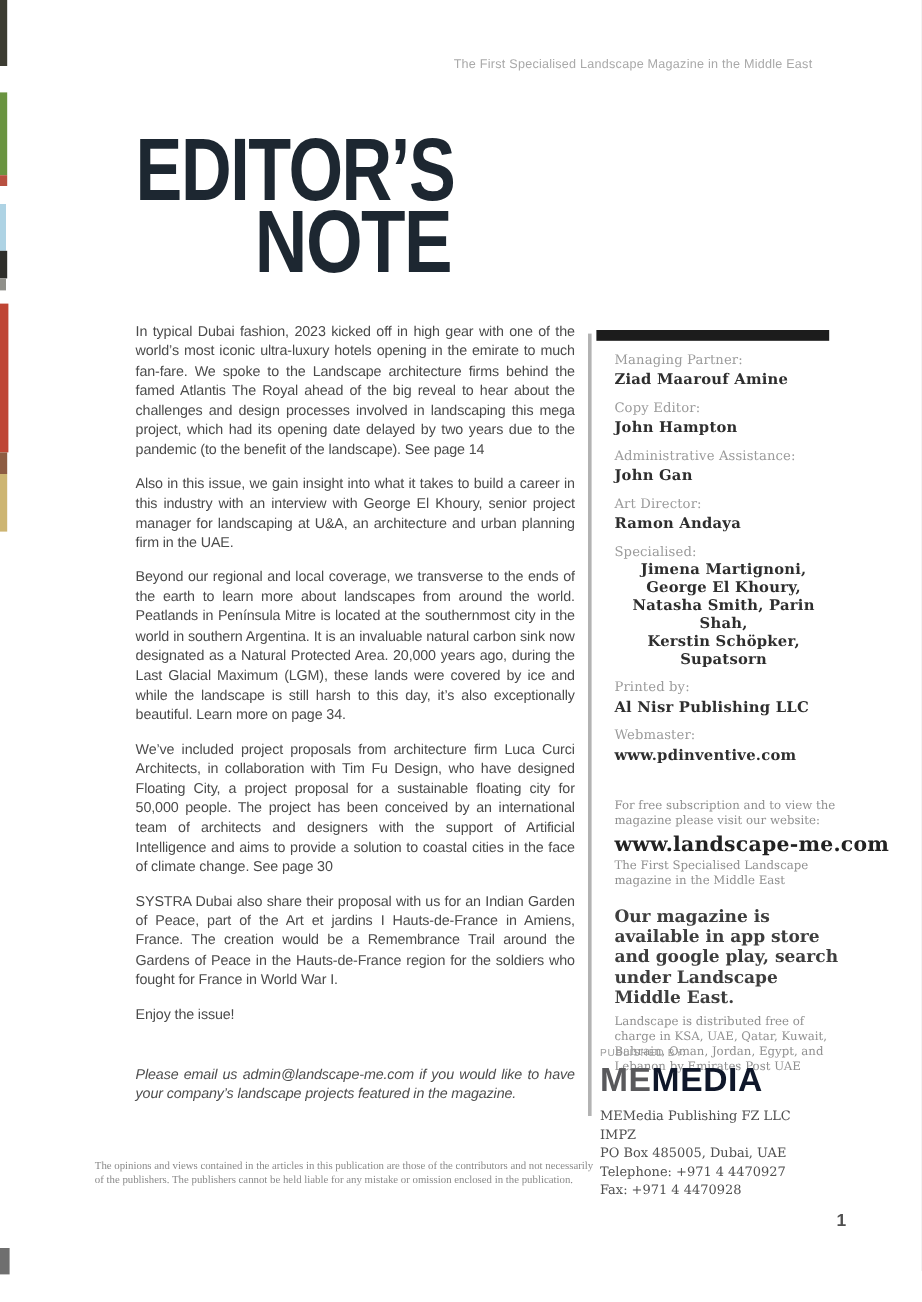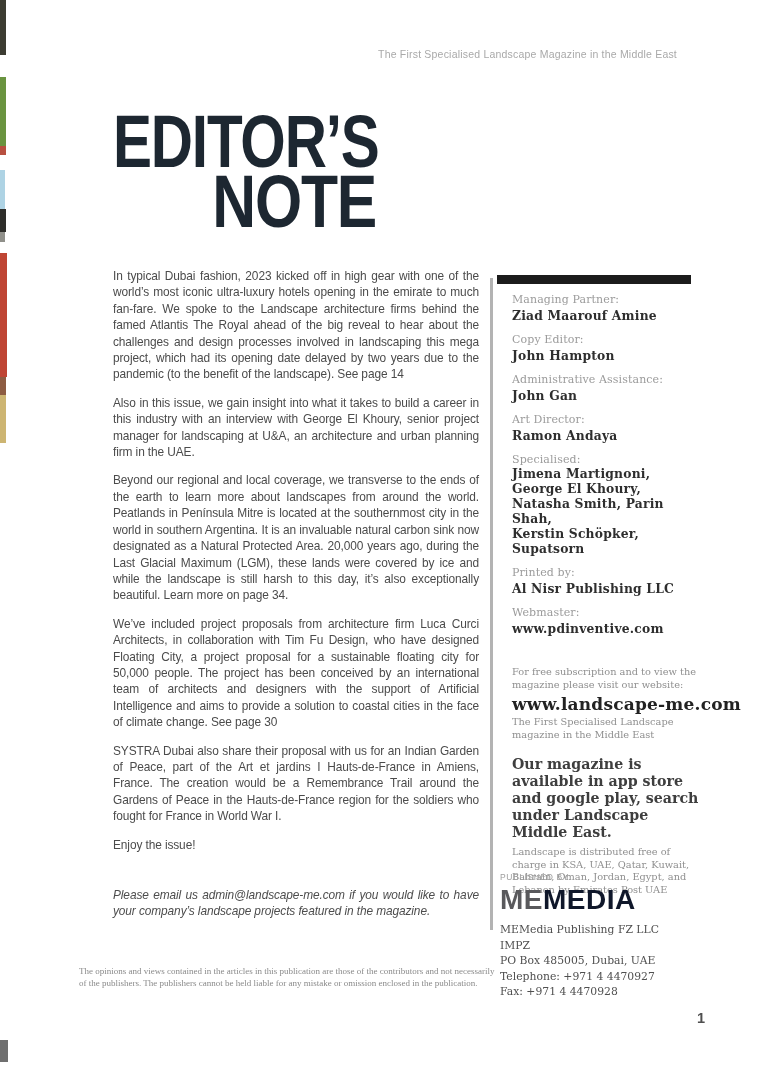--- a/index.html
+++ b/index.html
@@ -114,20 +114,21 @@
     margin-top: 2px;
     letter-spacing: 0.2px;
   }
   .credit .name-line {
     display: block;
     font-size: 12.3px;
     line-height: 15px;
     font-weight: bold;
     color: #2e2e2e;
     letter-spacing: 0.2px;
+    text-align: center;
   }
   .credit .name-line:first-of-type { margin-top: 2px; }
 
   .side-info {
     position: absolute;
     left: 512px;
     top: 666px;
     width: 188px;
     font-family: "DejaVu Serif", serif;
   }

